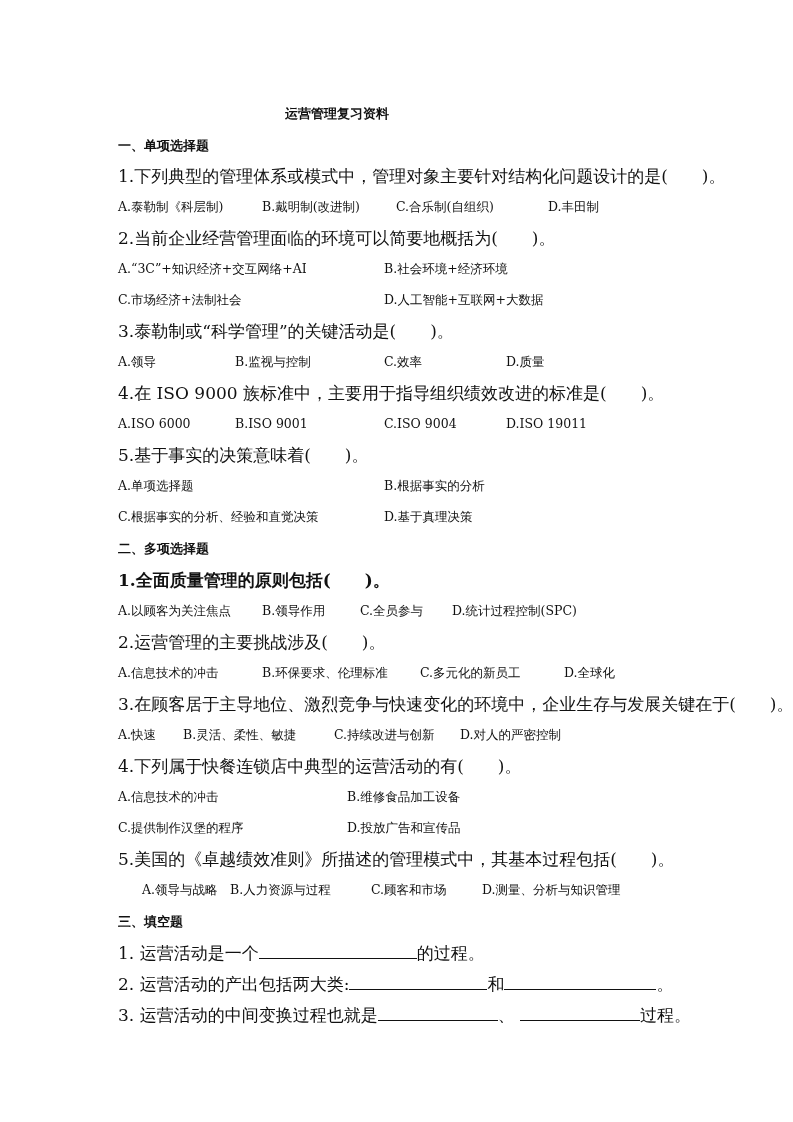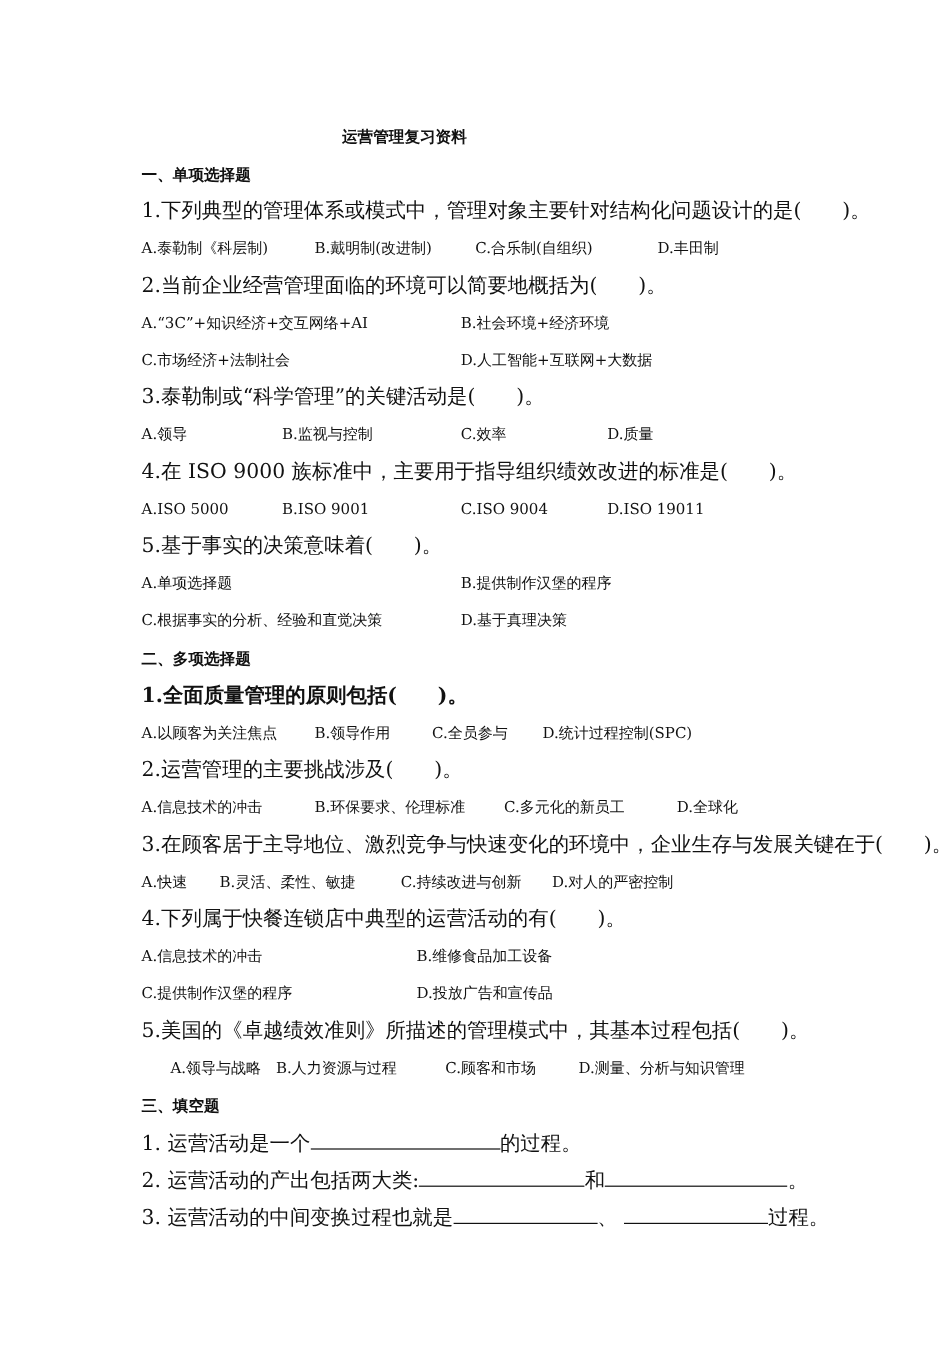--- a/index.html
+++ b/index.html
@@ -32,28 +32,28 @@
 <div class="opt" style="left:118px;top:292px;">C.市场经济+法制社会</div>
 <div class="opt" style="left:384px;top:292px;">D.人工智能+互联网+大数据</div>
 
 <div class="line" style="top:323px;">3.泰勒制或“科学管理”的关键活动是(　　)。</div>
 <div class="opt" style="left:118px;top:354px;">A.领导</div>
 <div class="opt" style="left:235px;top:354px;">B.监视与控制</div>
 <div class="opt" style="left:384px;top:354px;">C.效率</div>
 <div class="opt" style="left:506px;top:354px;">D.质量</div>
 
 <div class="line" style="top:385px;">4.在 ISO 9000 族标准中，主要用于指导组织绩效改进的标准是(　　)。</div>
-<div class="opt" style="left:118px;top:416px;">A.ISO 5000</div>
+<div class="opt" style="left:118px;top:416px;">A.ISO 6000</div>
 <div class="opt" style="left:235px;top:416px;">B.ISO 9001</div>
 <div class="opt" style="left:384px;top:416px;">C.ISO 9004</div>
 <div class="opt" style="left:506px;top:416px;">D.ISO 19011</div>
 
 <div class="line" style="top:447px;">5.基于事实的决策意味着(　　)。</div>
 <div class="opt" style="left:118px;top:478px;">A.单项选择题</div>
-<div class="opt" style="left:384px;top:478px;">B.提供制作汉堡的程序</div>
+<div class="opt" style="left:384px;top:478px;">B.根据事实的分析</div>
 <div class="opt" style="left:118px;top:509px;">C.根据事实的分析、经验和直觉决策</div>
 <div class="opt" style="left:384px;top:509px;">D.基于真理决策</div>
 
 <div class="section" style="top:540px;">二、多项选择题</div>
 
 <div class="line" style="top:572px;font-weight:bold;">1.全面质量管理的原则包括(　　)。</div>
 <div class="opt" style="left:118px;top:603px;">A.以顾客为关注焦点</div>
 <div class="opt" style="left:262px;top:603px;">B.领导作用</div>
 <div class="opt" style="left:360px;top:603px;">C.全员参与</div>
 <div class="opt" style="left:452px;top:603px;">D.统计过程控制(SPC)</div>

